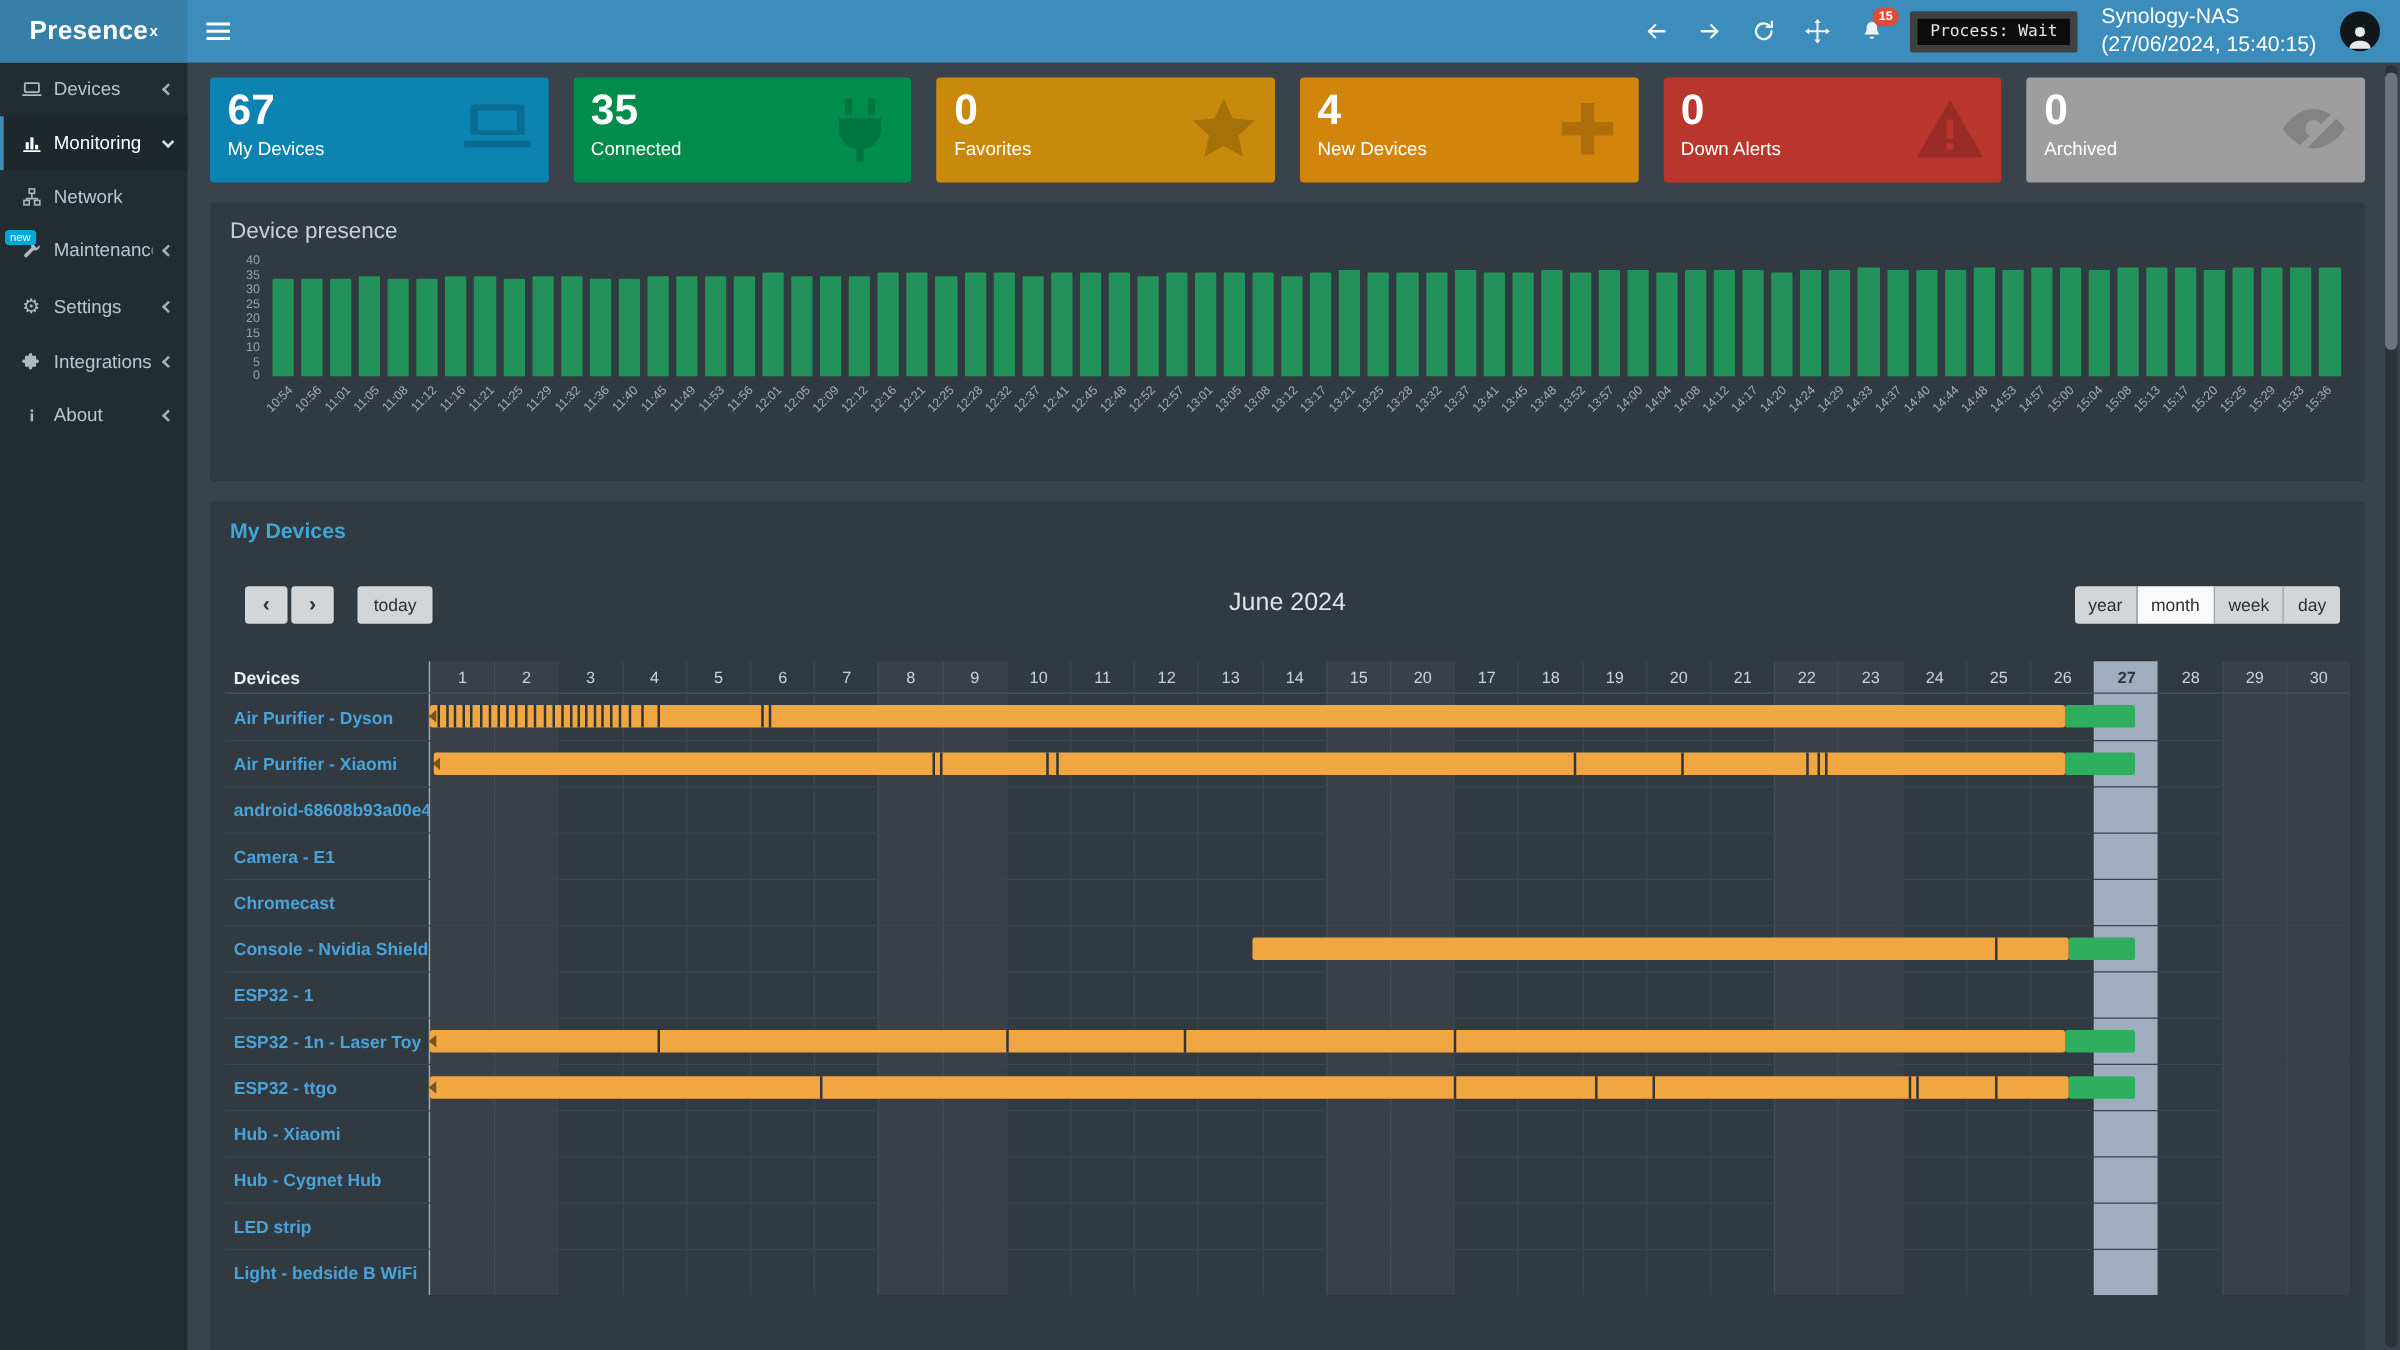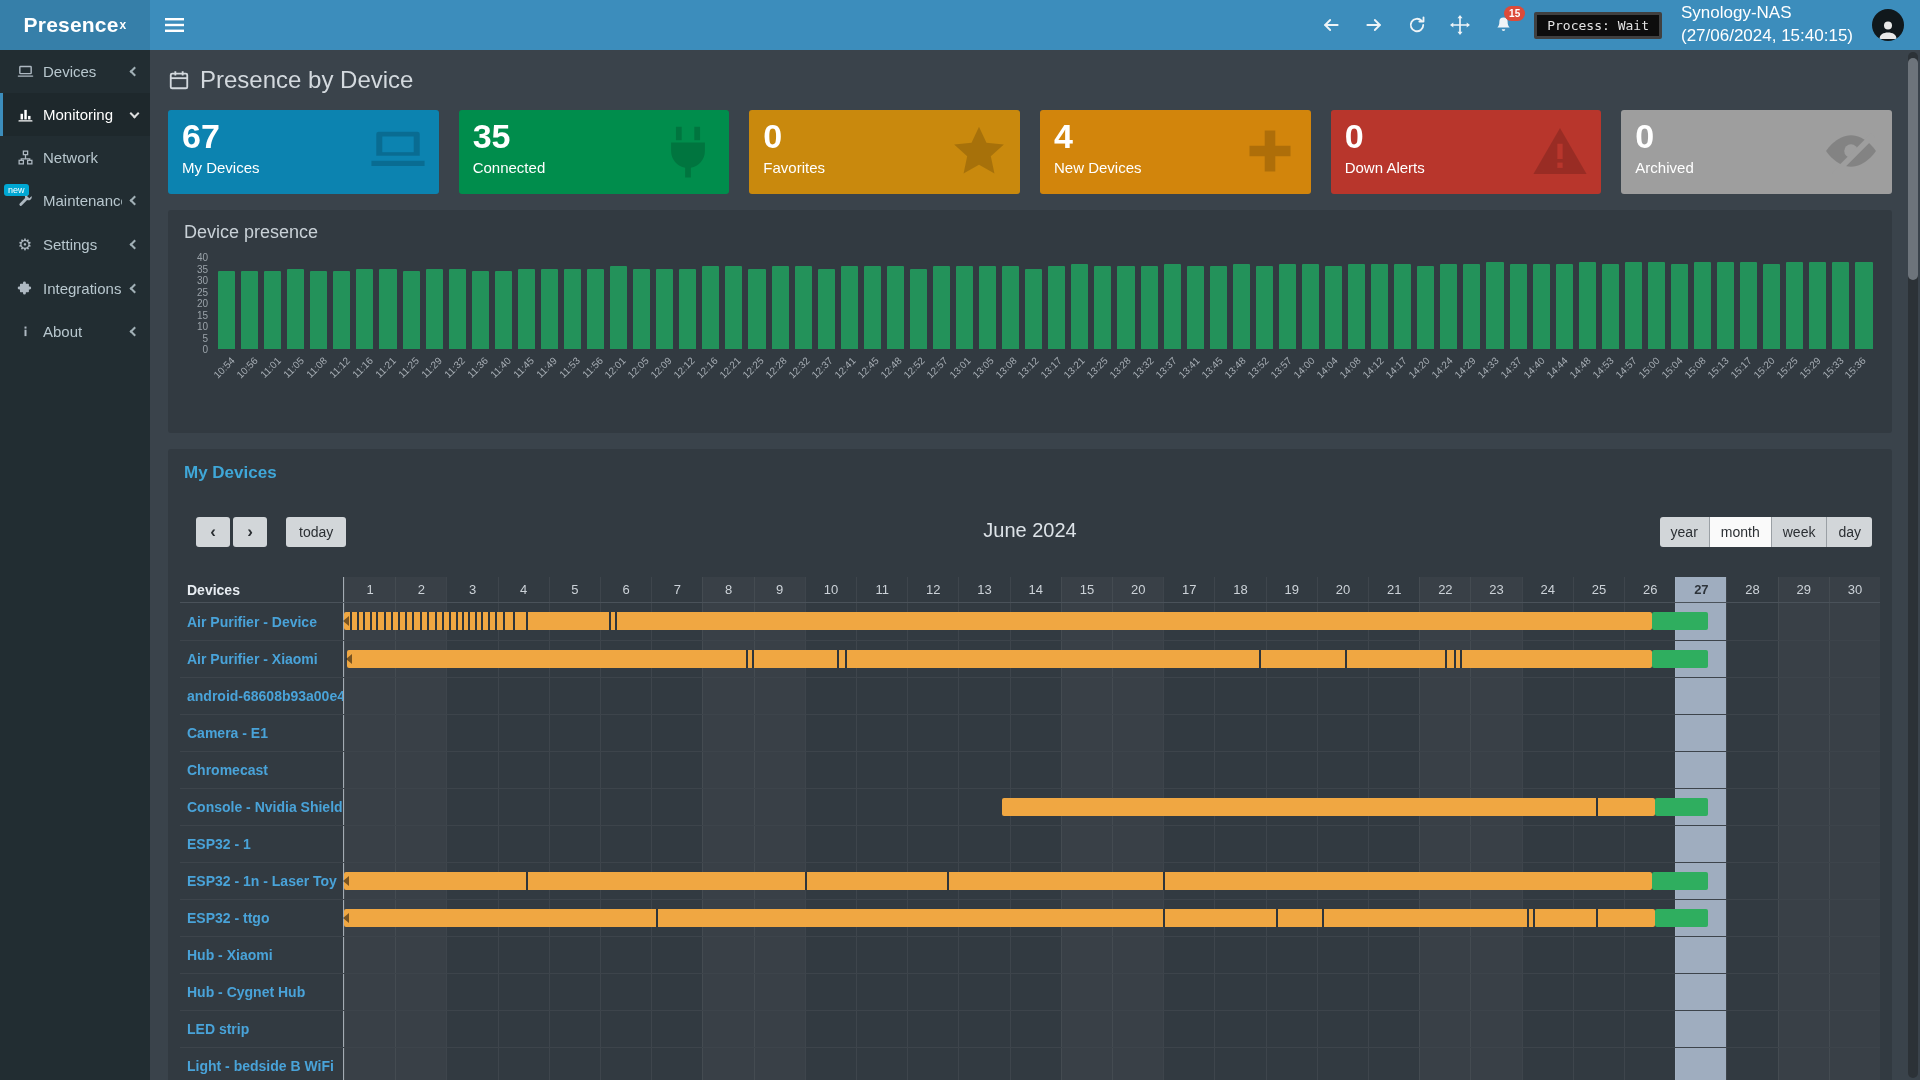--- a/index.html
+++ b/index.html
@@ -12,21 +12,21 @@
   
   .navbar { position:absolute; top:0; left:0; right:0; height:50px; background:#3c8dbc; display:flex; align-items:stretch; z-index:30; }
   .logo { width:150px; background:#367fa9; color:#fff; display:flex; align-items:center; justify-content:center; font-size:21px; font-weight:bold; letter-spacing:.2px; }
   .logo sup { font-size:12px; margin-left:1px; }
   .hamburger { width:48px; background:transparent; border:none; display:flex; align-items:center; justify-content:center; cursor:pointer; }
   .nav-spacer { flex:1; }
   .nav-right { display:flex; align-items:center; gap:19px; padding-right:16px; }
   .nav-icon-btn { background:none; border:none; width:24px; height:24px; display:flex; align-items:center; justify-content:center; cursor:pointer; color:#eef4f7; }
   .bell-wrap { position:relative; }
   .badge { position:absolute; top:-7px; right:-10px; background:#dd4b39; color:#fff; font-size:10px; font-weight:bold; padding:1px 5px; border-radius:8px; line-height:1.3; }
-  .process-box { font-family:"DejaVu Sans Mono","Liberation Mono",monospace; font-size:13px; color:#e4e4e4; background:#0d0d0d; border:3px solid #404040; padding:3px 10px; border-radius:2px; }
+  .process-box { font-family:"DejaVu Sans Mono","Liberation Mono",monospace; font-size:13px; color:#e4e4e4; background:#0d0d0d; border:6px solid #404040; padding:3px 10px; border-radius:2px; }
   .host-block { font-size:17px; line-height:1.35; color:#fff; }
   .avatar { width:32px; height:32px; border-radius:50%; background:#10181c; display:flex; align-items:flex-end; justify-content:center; overflow:hidden; cursor:pointer; }
   
   .sidebar { position:absolute; top:50px; left:0; width:150px; bottom:0; background:#222d32; z-index:20; }
   .side-item { position:relative; display:flex; align-items:center; gap:9px; padding:13px 12px 13px 13px; color:#b8c7ce; font-size:15px; cursor:pointer; border-left:3px solid transparent; }
   .side-item.active { border-left-color:#3c8dbc; background:#1e282c; color:#fff; }
   .s-icon { width:18px; display:flex; justify-content:center; color:#aeb9c2; flex:none; }
   .side-item.active .s-icon { color:#fff; }
   .s-label { flex:1; white-space:nowrap; overflow:hidden; }
   .chev { display:inline-block; width:7px; height:7px; border-right:2px solid currentColor; border-bottom:2px solid currentColor; opacity:.85; flex:none; }
@@ -234,28 +234,20 @@
             <rect x="10.6" y="5" width="2.8" height="2.9"></rect>
           </svg>
         </span>
       <span class="s-label">About</span>
       <span class="chev left"></span>
     </div>
   </aside>
 
   <main class="content">
 
-    <div class="page-title">
-      <svg width="22" height="22" viewBox="0 0 24 24" fill="none" stroke="currentColor" stroke-width="2">
-          <rect x="3" y="5" width="18" height="16" rx="1.5"></rect>
-          <path d="M3 10h18"></path>
-          <path d="M8 2.5V7M16 2.5V7"></path>
-        </svg>
-      <span>Presence by Device</span>
-    </div>
 
     <div class="stats-row">
       <div class="card" style="background: rgb(12, 131, 176);">
         <div class="card-num">67</div>
         <div class="card-label">My Devices</div>
         <svg class="card-icon" viewBox="0 0 24 24">
             <path d="M4 4h16a1 1 0 0 1 1 1v9H3V5a1 1 0 0 1 1-1z"></path>
             <rect class="cut" x="5.5" y="6" width="13" height="6.5" fill="#0c83b0"></rect>
             <path d="M1 16h22v2.2H1z"></path>
           </svg>
@@ -657,21 +649,21 @@
               <div class="hdr-day">25</div>
               <div class="hdr-day">26</div>
               <div class="hdr-day today" style="background: rgb(159, 173, 191);">27</div>
               <div class="hdr-day">28</div>
               <div class="hdr-day weekend">29</div>
               <div class="hdr-day weekend">30</div>
             </div>
         </div>
         <div class="cal-body">
             <div class="cal-row">
-              <div class="row-name">Air Purifier - Device</div>
+              <div class="row-name">Air Purifier - Dyson</div>
               <div class="row-grid">
                 <div class="col weekend" style="left: 0%; width: 3.33333%;"></div>
                 <div class="col weekend" style="left: 3.33333%; width: 3.33333%;"></div>
                 <div class="col" style="left: 6.66667%; width: 3.33333%;"></div>
                 <div class="col" style="left: 10%; width: 3.33333%;"></div>
                 <div class="col" style="left: 13.3333%; width: 3.33333%;"></div>
                 <div class="col" style="left: 16.6667%; width: 3.33333%;"></div>
                 <div class="col" style="left: 20%; width: 3.33333%;"></div>
                 <div class="col weekend" style="left: 23.3333%; width: 3.33333%;"></div>
                 <div class="col weekend" style="left: 26.6667%; width: 3.33333%;"></div>

